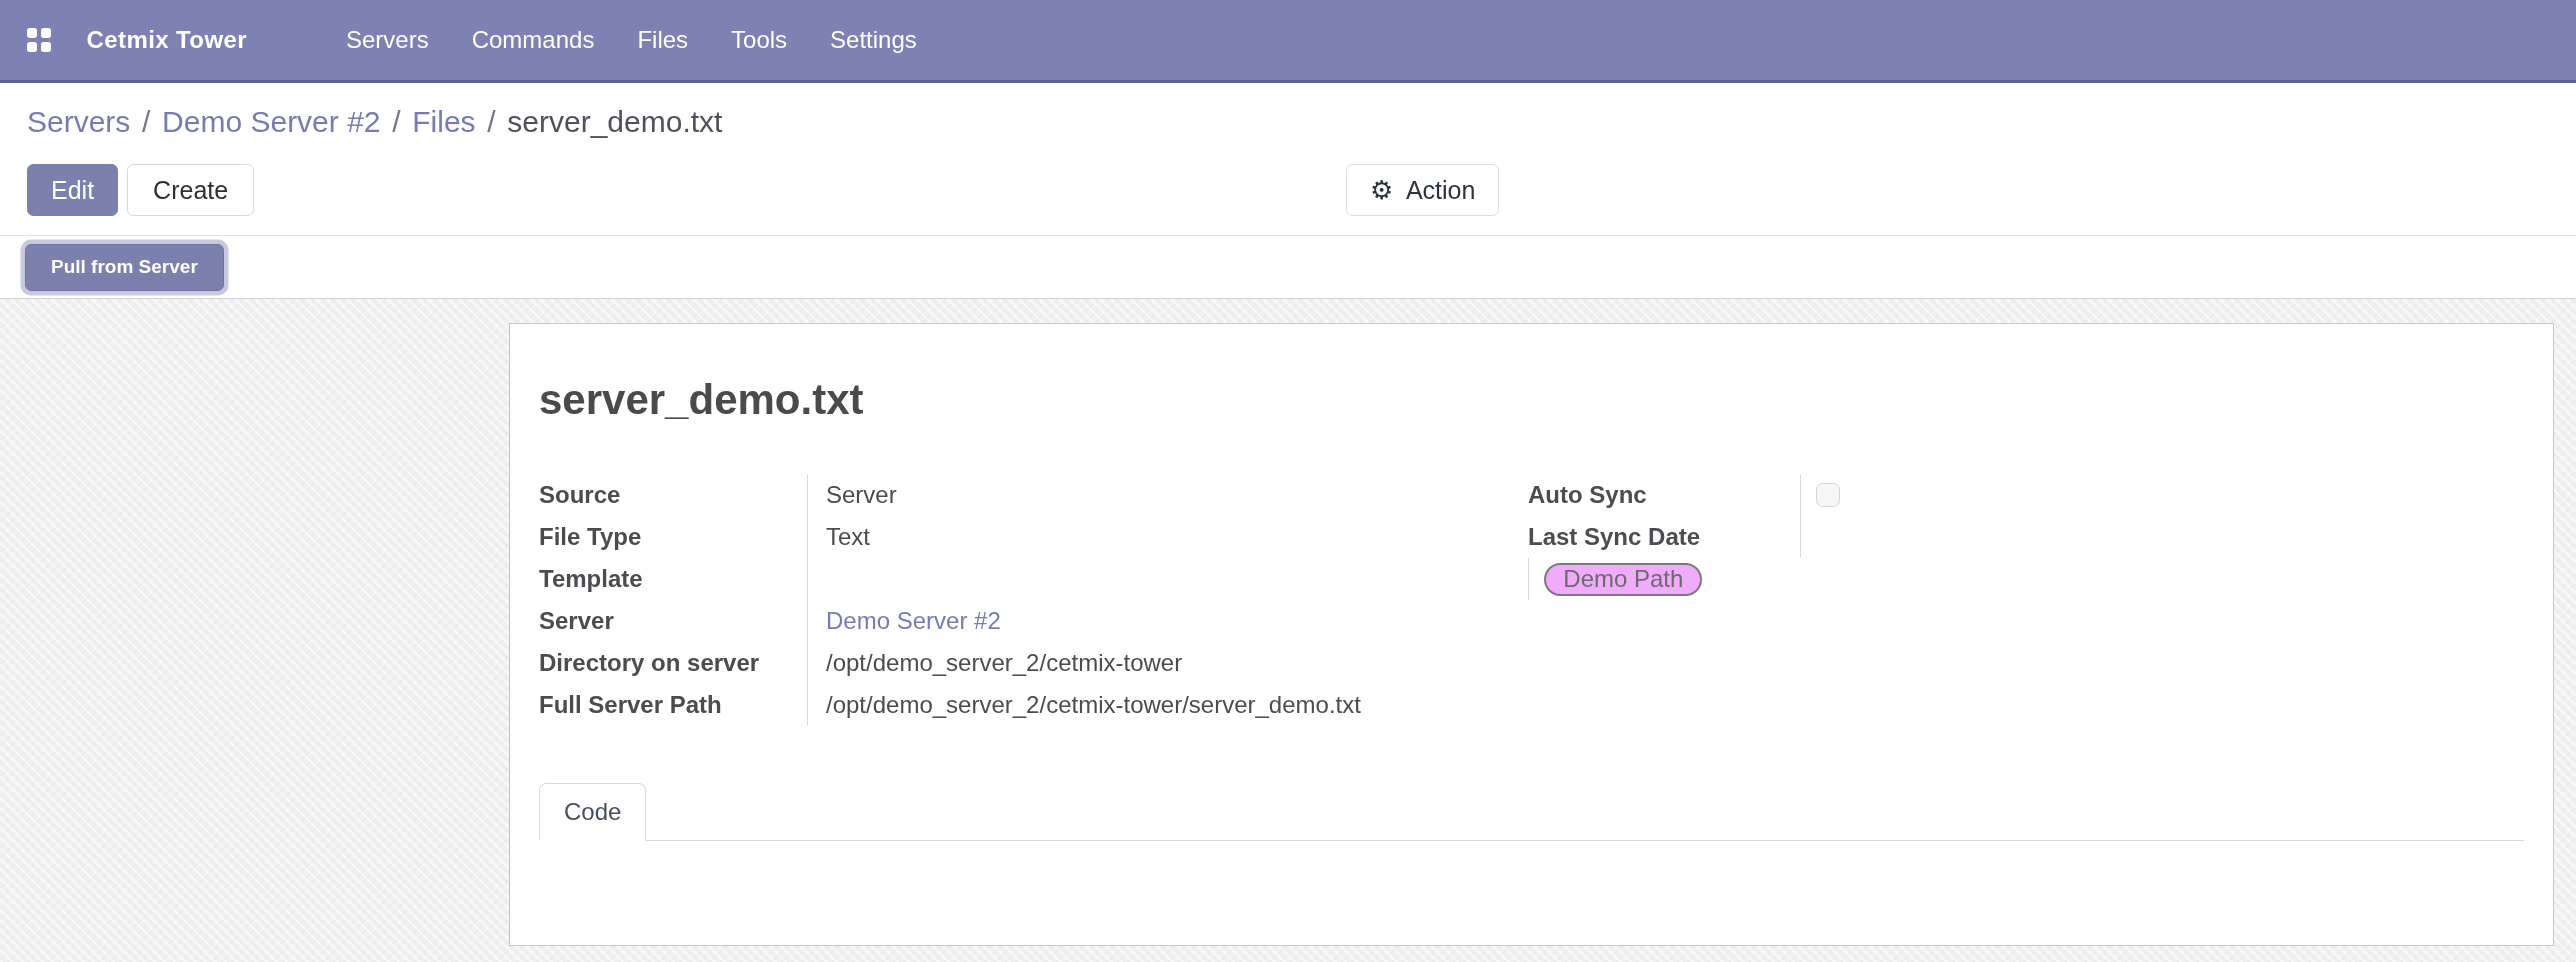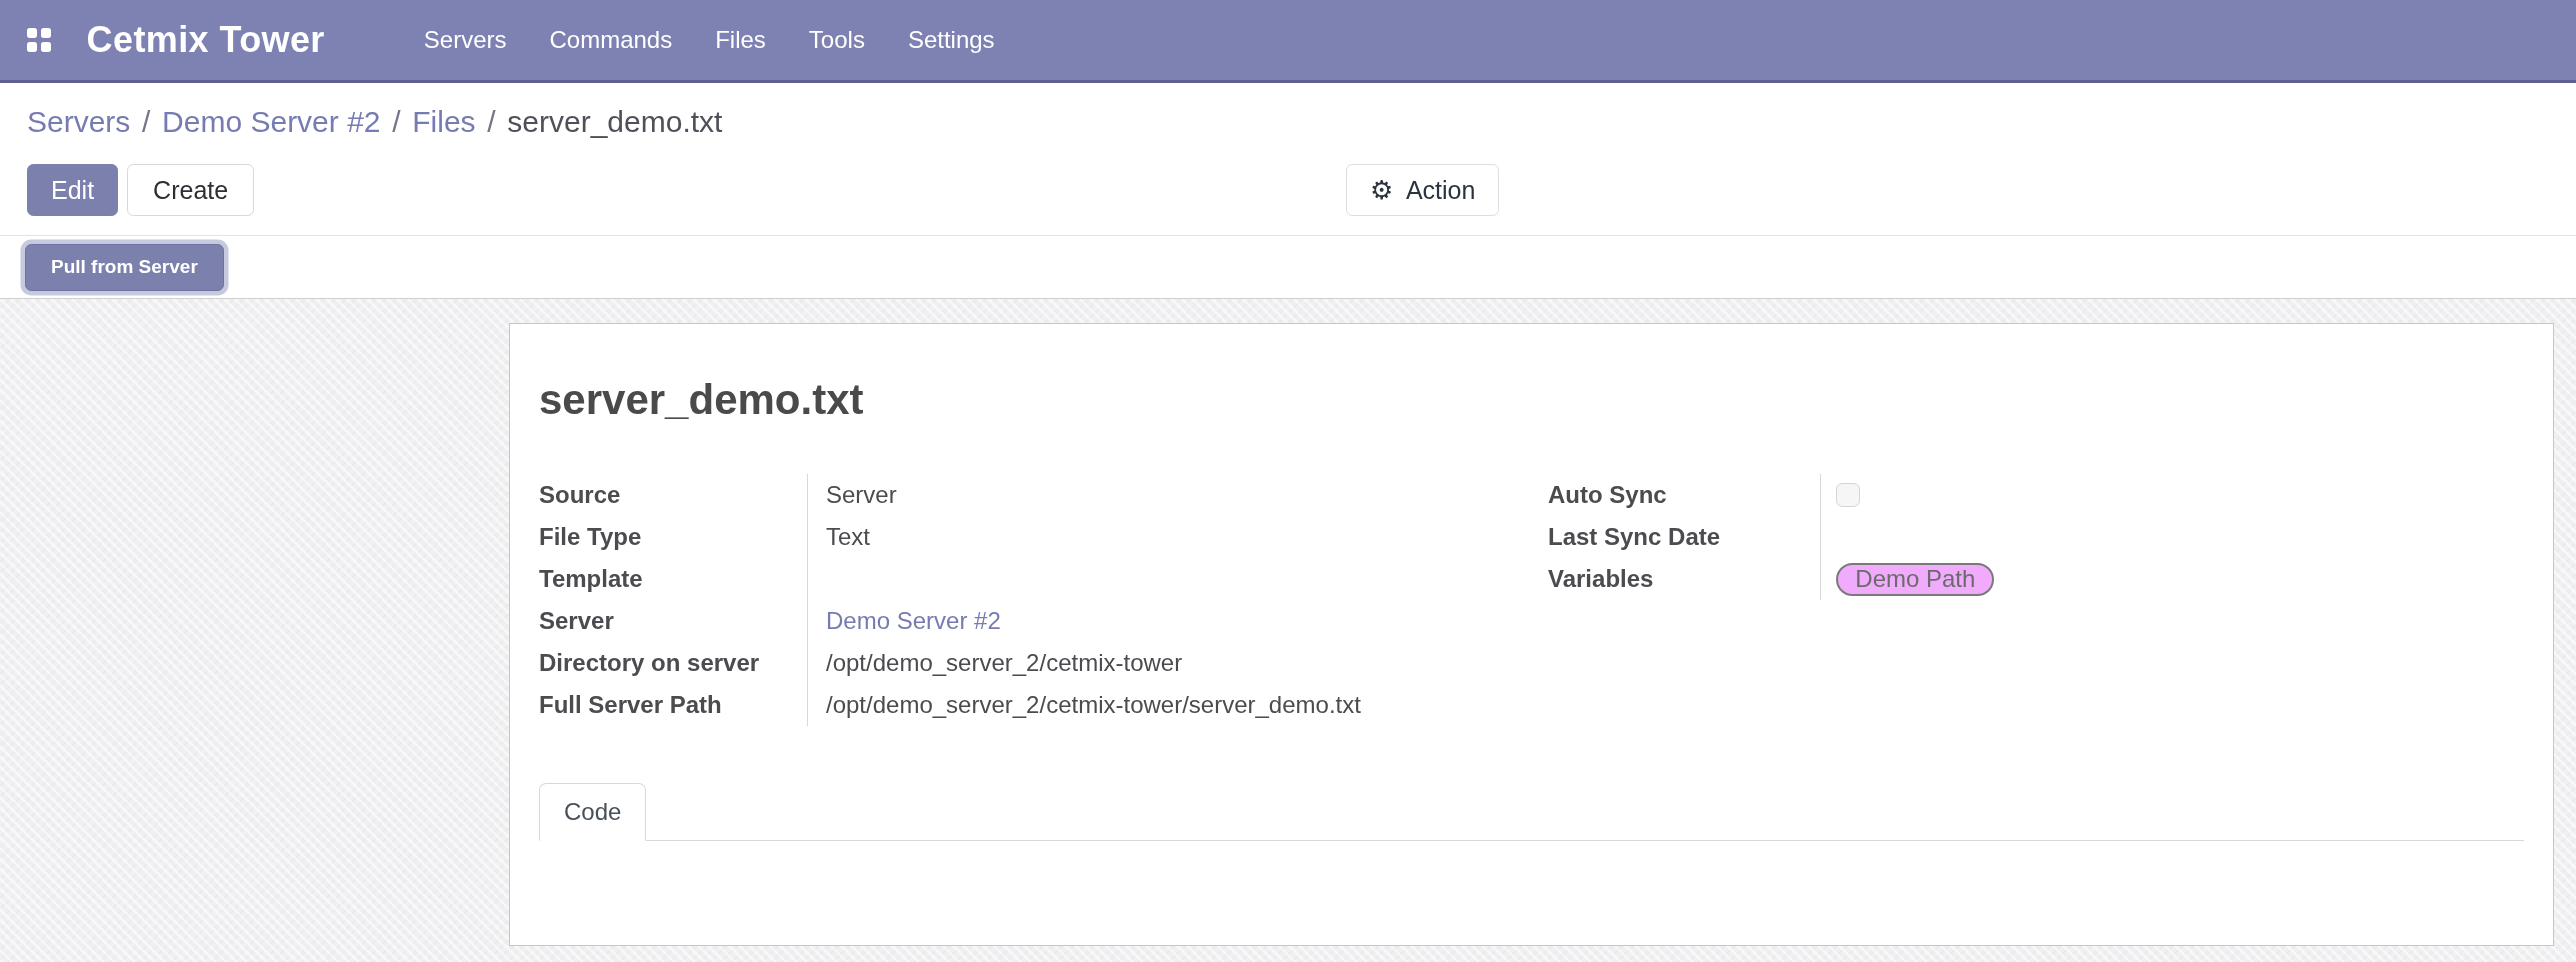--- a/index.html
+++ b/index.html
@@ -6,21 +6,21 @@
   html,body { width:2576px; height:962px; overflow:hidden;
     font-family:"Liberation Sans", sans-serif; background:#fff; }
 
   
   .navbar { position:absolute; left:0; top:0; width:2576px; height:83px;
     background:#7e82b2; border-bottom:3.6px solid #5d6090;
     display:flex; align-items:center; padding-left:27px; }
   .apps-icon { display:grid; grid-template-columns:10px 10px; grid-template-rows:10px 10px;
     gap:3.6px; cursor:pointer; }
   .apps-icon span { background:#fff; border-radius:2.7px; }
-  .brand { margin-left:36px; font-size:36px; font-weight:700; color:#fff;
+  .brand { margin-left:36px; font-size:24px; font-weight:700; color:#fff;
     letter-spacing:0.4px; cursor:pointer; }
   .nav-menu { list-style:none; display:flex; margin-left:99px; gap:43px; }
   .nav-menu li { font-size:24px; color:#fff; cursor:pointer; white-space:nowrap; }
 
   
   .control-panel { position:absolute; left:0; top:83px; width:2576px; height:153px;
     background:#fff; }
   .breadcrumb { padding:21.5px 0 0 27px; font-size:30px; display:flex; align-items:baseline; }
   .breadcrumb .bc-link { color:#767bb1; cursor:pointer; }
   .breadcrumb .bc-sep { color:#74748a; margin:0 11.7px; }
@@ -46,21 +46,21 @@
   .content { position:absolute; left:0; top:299px; width:2576px; height:663px;
     background-color:#f0f0f2;
     background-image:
       repeating-linear-gradient(45deg,  rgba(255,255,255,.55) 0 2.7px, transparent 2.7px 7.2px),
       repeating-linear-gradient(-45deg, rgba(60,60,90,.025)   0 2.7px, transparent 2.7px 7.2px); }
 
   .card { position:absolute; left:509px; top:24px; width:2045px; height:623px;
     background:#fff; border:1.8px solid #c3c5d3; padding:0 29px; }
   .sheet-title { margin-top:50px; font-size:42px; font-weight:700; color:#4a4a4c; line-height:52px; }
 
-  .groups { display:flex; margin-top:48px;gap:20px; }
+  .groups { display:flex; margin-top:48px; }
   .group { display:flex; flex-direction:column; }
   .group-left  { width:907px; }
   .group-right { margin-left:82px; width:951px; }
   .f-row { display:flex; align-items:stretch; min-height:42px; }
   .f-label { display:flex; align-items:center; font-size:24px; font-weight:700;
     color:#4c4c50; padding-right:10.8px; }
   .group-left  .f-label { width:268px; }
   .group-right .f-label { width:272px; }
   .f-value { flex:1; display:flex; align-items:center; border-left:0.9px solid #d8d8d8;
     font-size:24px; color:#4c4c50; }
@@ -164,21 +164,20 @@
           <div class="f-label">Auto Sync</div>
           <div class="f-value">
             <div class="o-checkbox"></div>
           </div>
         </div>
         <div class="f-row">
           <div class="f-label">Last Sync Date</div>
           <div class="f-value"></div>
         </div>
         <div class="f-row">
-          <div class="f-label">Variables</div>
           <div class="f-value">
             <span class="o-tag">Demo Path</span>
           </div>
         </div>
       </div>
     </div>
 
     <div class="notebook">
       <div class="nav-tabs">
         <div class="tab active">Code</div>

